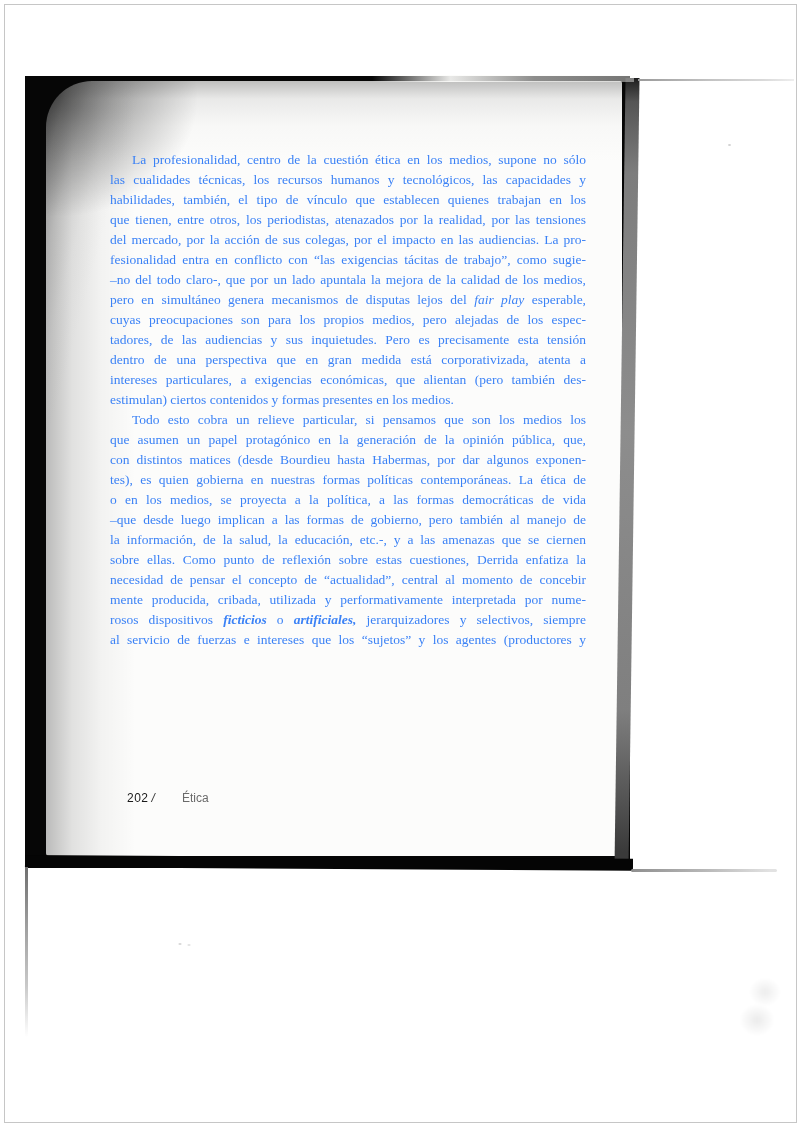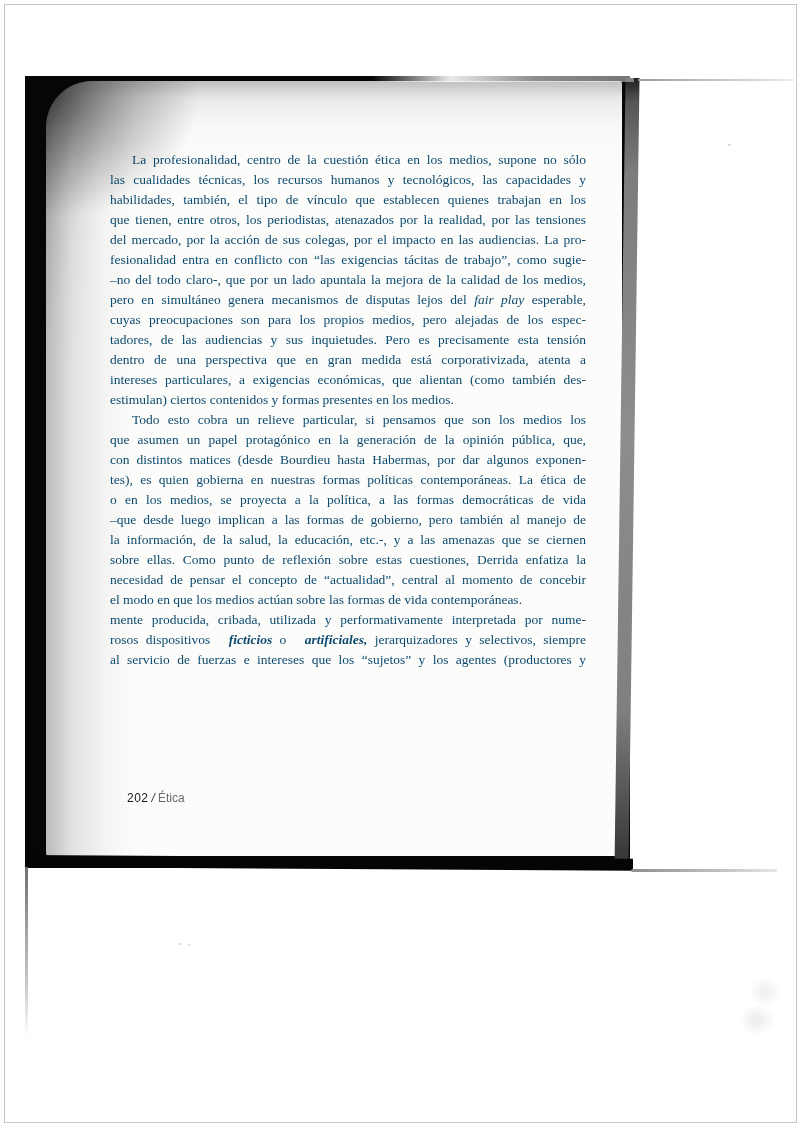--- a/index.html
+++ b/index.html
@@ -35,32 +35,32 @@
   .smudge{position:absolute;left:177px;top:941px;width:16px;height:7px;z-index:6;opacity:.45;
     background:
       radial-gradient(3px 2px at 3px 3px, rgba(0,0,0,.55), rgba(0,0,0,0) 70%),
       radial-gradient(3px 2px at 12px 4px, rgba(0,0,0,.4), rgba(0,0,0,0) 70%);}
   .blob{position:absolute;left:735px;top:972px;width:48px;height:70px;z-index:6;border-radius:40%;filter:blur(1px);
     background:
       radial-gradient(20px 18px at 30px 20px, rgba(0,0,0,.07), rgba(0,0,0,0) 80%),
       radial-gradient(22px 20px at 22px 48px, rgba(0,0,0,.08), rgba(0,0,0,0) 80%);}
   .dot1{position:absolute;left:728px;top:144px;width:3px;height:2px;background:rgba(0,0,0,.18);border-radius:50%;z-index:6;}
 
-  #textblock{position:absolute;left:110px;top:150px;width:476px;z-index:10;color:#0c4a6e;
+  #textblock{position:absolute;left:110px;top:150px;width:476px;z-index:10;color:#3b82f6;
     font-size:13.5px;line-height:20px;}
   .line{width:100%;white-space:nowrap;transform-origin:0 50%;}
   .line.fit{white-space:normal;text-align:justify;text-align-last:justify;}
   .line.ind{text-indent:22px;}
   .st-i{font-style:italic;}
-  .st-bi{font-style:italic;font-weight:bold;margin-left:11px;}
+  .st-bi{font-style:italic;font-weight:bold;}
 
   .footer{position:absolute;left:127px;top:791px;z-index:10;font-family:"Liberation Sans","DejaVu Sans",sans-serif;font-size:12px;color:#1a1a1a;}
   .footer .pnum{font-weight:normal;letter-spacing:.5px;}
   .footer .psep{margin:0 3px;font-style:italic;color:#333;}
-  .footer .psec{color:#6a6a6a;}
+  .footer .psec{color:#6a6a6a;margin-left:24px;}
 </style>
 </head>
 <body>
 
 <div class="scan-frame"></div>
 <div class="page"></div>
 <div class="right-strip"></div>
 <div class="bottom-band"></div>
 <div class="top-fade"></div>
 <div class="hline1"></div>
@@ -75,32 +75,31 @@
     <div class="line fit"><span>las cualidades técnicas, los recursos humanos y tecnológicos, las capacidades y</span></div>
     <div class="line fit"><span>habilidades, también, el tipo de vínculo que establecen quienes trabajan en los</span></div>
     <div class="line fit"><span>que tienen, entre otros, los periodistas, atenazados por la realidad, por las tensiones</span></div>
     <div class="line fit"><span>del mercado, por la acción de sus colegas, por el impacto en las audiencias. La pro-</span></div>
     <div class="line fit"><span>fesionalidad entra en conflicto con “las exigencias tácitas de trabajo”, como sugie-</span></div>
     <div class="line fit"><span>–no del todo claro-, que por un lado apuntala la mejora de la calidad de los medios,</span></div>
     <div class="line fit"><span>pero en simultáneo genera mecanismos de disputas lejos del </span><span class="st-i">fair play</span><span> esperable,</span></div>
     <div class="line fit"><span>cuyas preocupaciones son para los propios medios, pero alejadas de los espec-</span></div>
     <div class="line fit"><span>tadores, de las audiencias y sus inquietudes. Pero es precisamente esta tensión</span></div>
     <div class="line fit"><span>dentro de una perspectiva que en gran medida está corporativizada, atenta a</span></div>
-    <div class="line fit"><span>intereses particulares, a exigencias económicas, que alientan (como también des-</span></div>
+    <div class="line fit"><span>intereses particulares, a exigencias económicas, que alientan (pero también des-</span></div>
     <div class="line nj"><span>estimulan) ciertos contenidos y formas presentes en los medios.</span></div>
     <div class="line ind fit"><span>Todo esto cobra un relieve particular, si pensamos que son los medios los</span></div>
     <div class="line fit"><span>que asumen un papel protagónico en la generación de la opinión pública, que,</span></div>
     <div class="line fit"><span>con distintos matices (desde Bourdieu hasta Habermas, por dar algunos exponen-</span></div>
     <div class="line fit"><span>tes), es quien gobierna en nuestras formas políticas contemporáneas. La ética de</span></div>
     <div class="line fit"><span>o en los medios, se proyecta a la política, a las formas democráticas de vida</span></div>
     <div class="line fit"><span>–que desde luego implican a las formas de gobierno, pero también al manejo de</span></div>
     <div class="line fit"><span>la información, de la salud, la educación, etc.-, y a las amenazas que se ciernen</span></div>
     <div class="line fit"><span>sobre ellas. Como punto de reflexión sobre estas cuestiones, Derrida enfatiza la</span></div>
     <div class="line fit"><span>necesidad de pensar el concepto de “actualidad”, central al momento de concebir</span></div>
-    <div class="line nj"><span>el modo en que los medios actúan sobre las formas de vida contemporáneas.</span></div>
     <div class="line fit"><span>mente producida, cribada, utilizada y performativamente interpretada por nume-</span></div>
     <div class="line fit"><span>rosos dispositivos </span><span class="st-bi">ficticios</span><span> o </span><span class="st-bi">artificiales,</span><span> jerarquizadores y selectivos, siempre</span></div>
     <div class="line fit"><span>al servicio de fuerzas e intereses que los “sujetos” y los agentes (productores y</span></div>
   </div>
 
 <div class="footer">
   <span class="pnum">202</span><span class="psep">/</span><span class="psec">Ética</span>
 </div>
 
 <div class="frame"></div>

